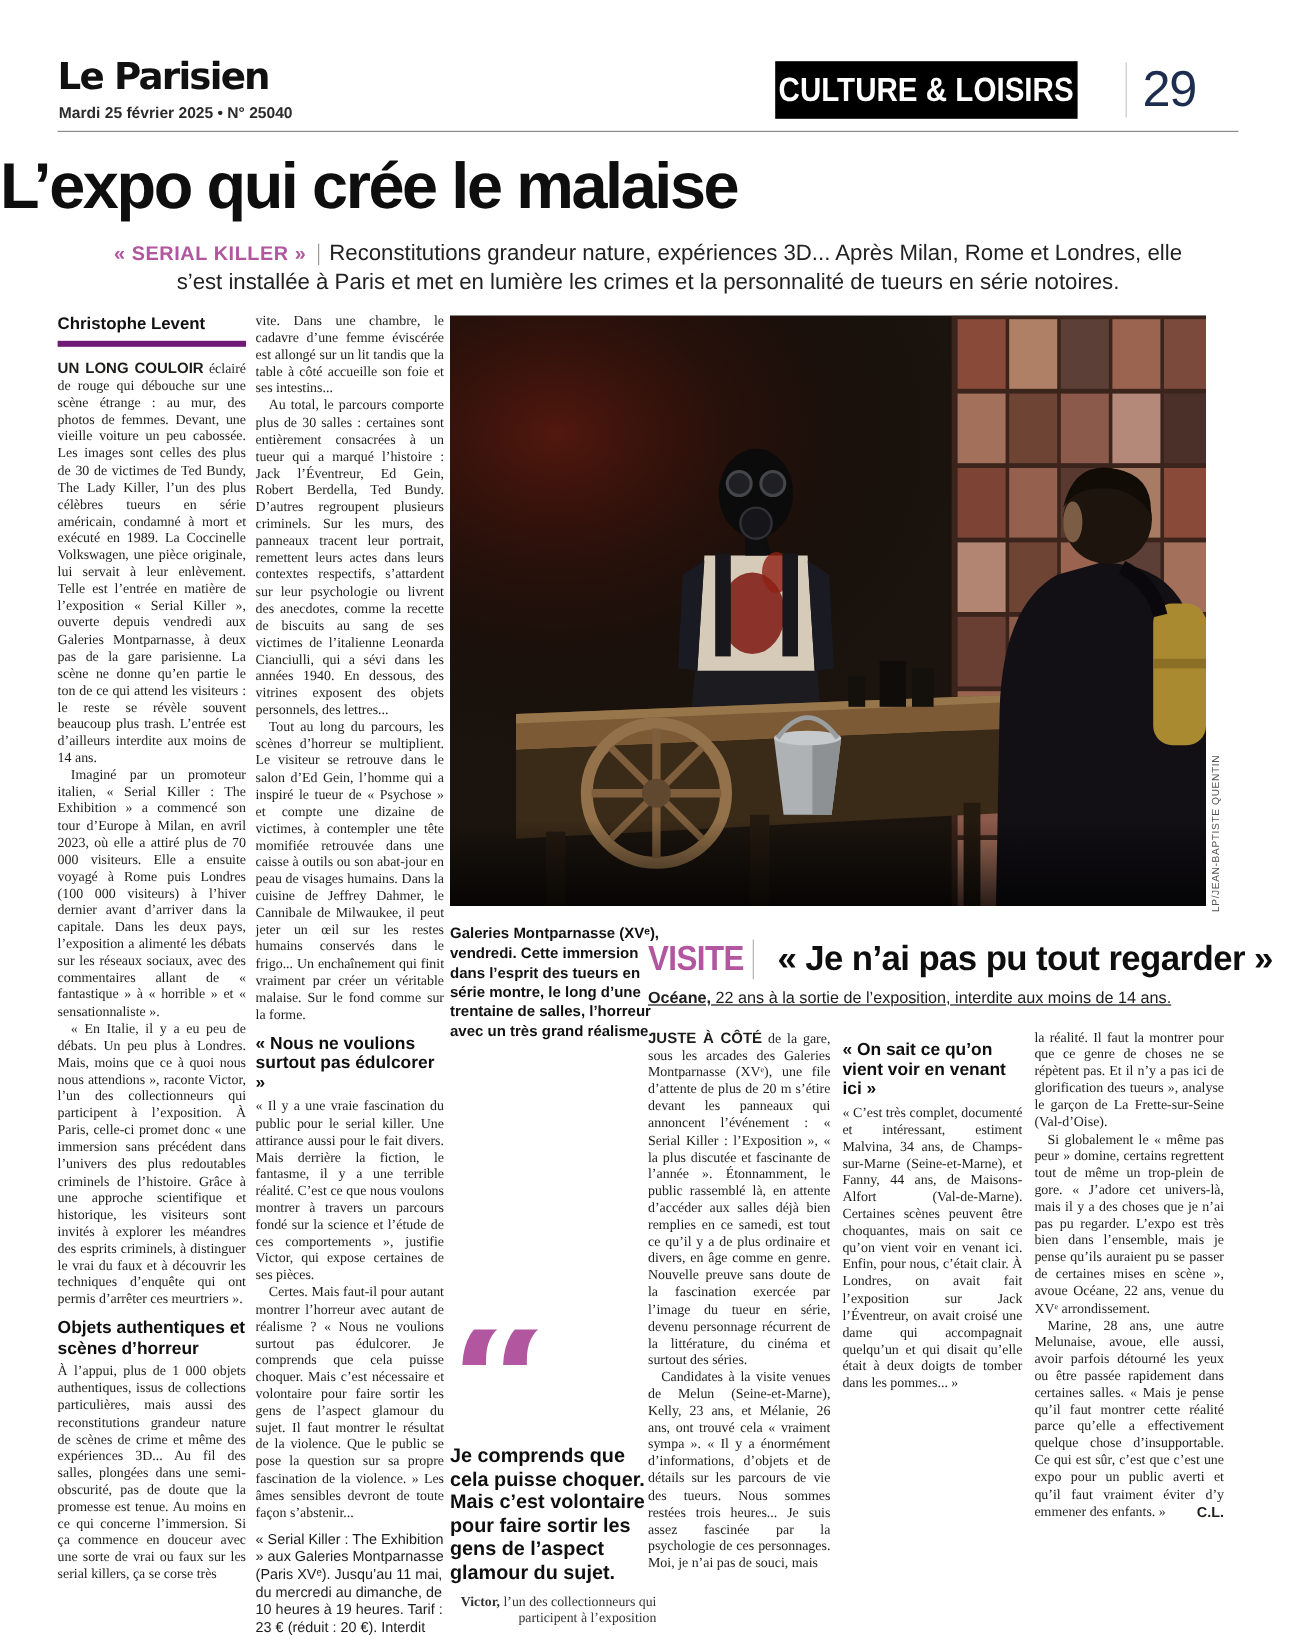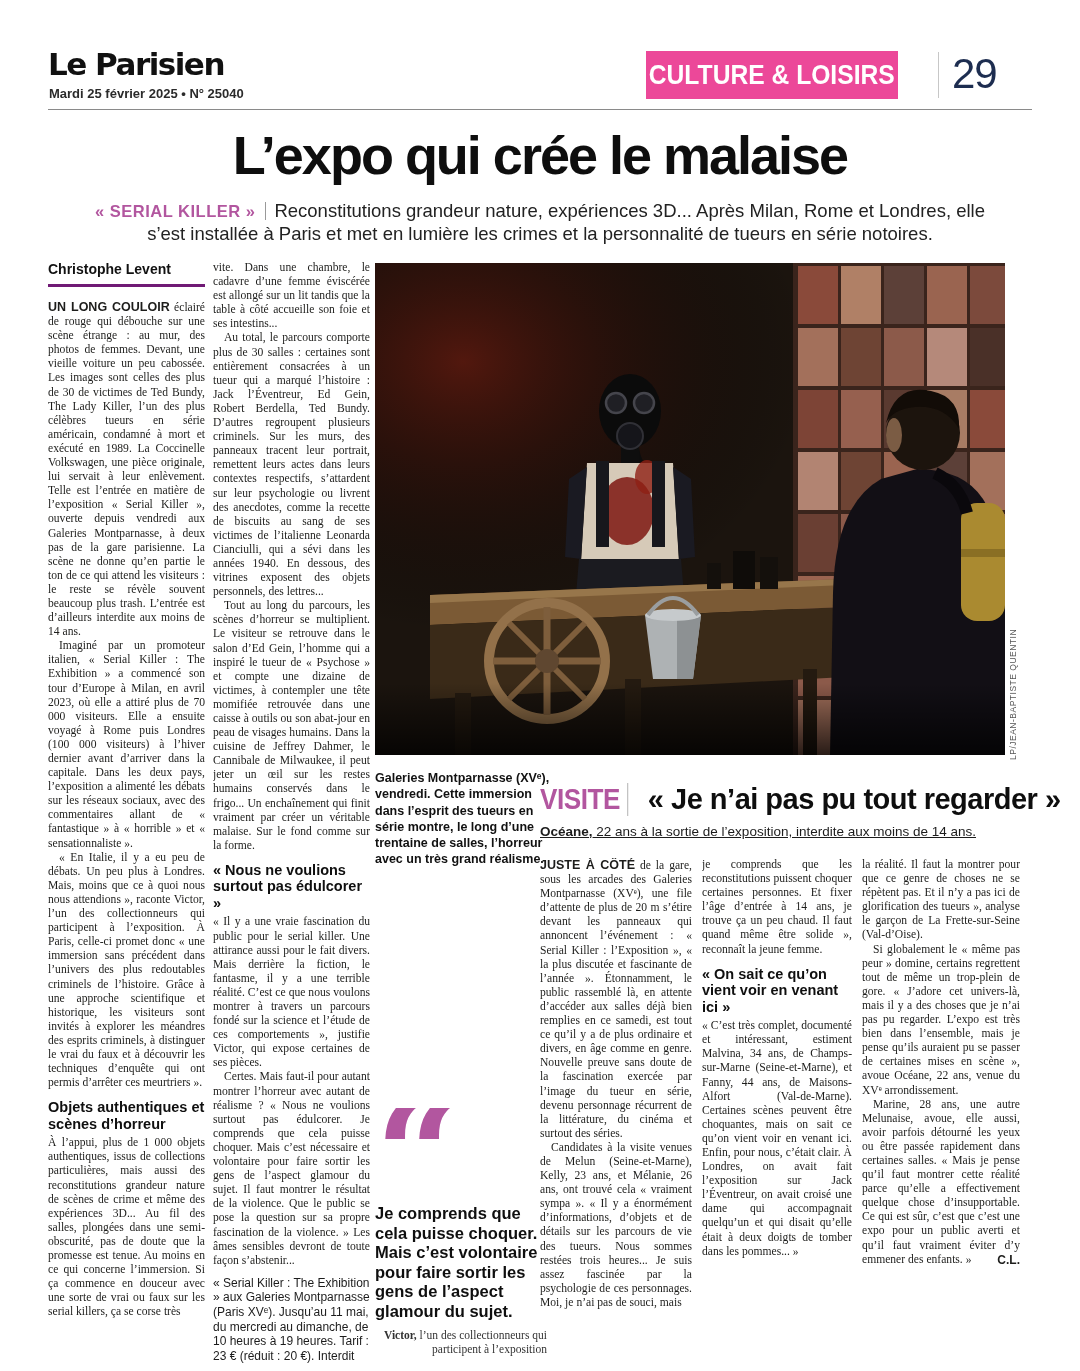--- a/index.html
+++ b/index.html
@@ -5,41 +5,41 @@
   html,body{margin:0;padding:0;}
   body{width:1080px;height:1371px;background:#ffffff;position:relative;
        font-family:"Liberation Serif","DejaVu Serif",serif;color:#1d1d1b;overflow:hidden;}
   .abs{position:absolute;}
 
   
   .logo{left:48px;top:46px;font-family:"DejaVu Sans","Liberation Sans",sans-serif;
         font-weight:bold;font-size:31px;letter-spacing:-1.5px;color:#111;}
   .dateline{left:49px;top:86px;font-family:"Liberation Sans",sans-serif;
         font-weight:bold;font-size:13px;color:#2b2b2b;}
-  .section-banner{left:646px;top:51px;width:252px;height:48px;background:#ec4899;
+  .section-banner{left:646px;top:51px;width:252px;height:48px;background:#000000;
         display:flex;align-items:center;justify-content:center;}
   .section-banner span{font-family:"Liberation Sans",sans-serif;font-weight:bold;
         font-size:28px;color:#fff;letter-spacing:0px;transform:scaleX(0.88);white-space:nowrap;}
   .hdr-vline{left:938px;top:52px;width:1px;height:46px;background:#c7c7c7;}
   .page-num{left:952px;top:50px;font-family:"Liberation Sans",sans-serif;font-weight:normal;
         font-size:42px;color:#1d2d50;letter-spacing:-1px;}
   .hdr-rule{left:48px;top:109px;width:984px;height:1px;background:#8a8a8a;}
 
   
-  .headline{left:0;top:124px;width:1080px;text-align:center;
+  .headline{left:0;top:124px;width:1080px;
         font-family:"Liberation Sans","DejaVu Sans",sans-serif;font-weight:bold;
         font-size:54px;letter-spacing:-2px;color:#0e0e0e;}
   .kicker{left:75px;top:200px;width:930px;text-align:center;
         font-family:"Liberation Sans",sans-serif;font-size:18.5px;line-height:22.5px;color:#222;}
   .kicker .klabel{color:#b2569f;font-weight:bold;font-size:16.5px;letter-spacing:0.5px;
         padding-right:10px;border-right:1.5px solid #999;margin-right:8px;}
 
   
   .byline{left:48px;top:261px;width:157px;font-family:"Liberation Sans",sans-serif;
-        font-weight:bold;font-size:14px;color:#111;padding-bottom:7px;border-bottom:3px solid #701a75;}
+        font-weight:bold;font-size:14px;color:#111;padding-bottom:7px;border-bottom:5px solid #701a75;}
   .col{font-size:11.6px;line-height:14.1px;text-align:justify;}
   .col p{margin:0;}
   .col p + p{text-indent:11px;}
   .lead{font-family:"Liberation Sans",sans-serif;font-weight:bold;font-size:12.5px;}
   .subhead{font-family:"Liberation Sans",sans-serif;font-weight:bold;font-size:14.5px;
         line-height:16.5px;color:#0f0f0f;margin:9px 0 4px;text-align:left;}
   .col1{left:48px;top:300px;width:157px;height:1062px;overflow:hidden;}
   .col2{left:213px;top:261px;width:157px;height:1102px;overflow:hidden;}
   .infobox{margin-top:8px;font-family:"Liberation Sans",sans-serif;font-size:12px;
         line-height:14.6px;color:#1c1c1c;text-align:left;}
@@ -241,21 +241,20 @@
 <div class="abs standfirst">
   <span class="sfname">Océane,</span><span> 22 ans à la sortie de l’exposition, interdite aux moins de 14 ans.</span>
 </div>
 
 <div class="abs col colA">
   <p><span class="lead">JUSTE À CÔTÉ</span><span> de la gare, sous les arcades des Galeries Montparnasse (XVᵉ), une file d’attente de plus de 20 m s’étire devant les panneaux qui annoncent l’événement : « Serial Killer : l’Exposition », « la plus discutée et fascinante de l’année ». Étonnamment, le public rassemblé là, en attente d’accéder aux salles déjà bien remplies en ce samedi, est tout ce qu’il y a de plus ordinaire et divers, en âge comme en genre. Nouvelle preuve sans doute de la fascination exercée par l’image du tueur en série, devenu personnage récurrent de la littérature, du cinéma et surtout des séries.</span></p>
   <p>Candidates à la visite venues de Melun (Seine-et-Marne), Kelly, 23 ans, et Mélanie, 26 ans, ont trouvé cela « vraiment sympa ». « Il y a énormément d’informations, d’objets et de détails sur les parcours de vie des tueurs. Nous sommes restées trois heures... Je suis assez fascinée par la psychologie de ces personnages. Moi, je n’ai pas de souci, mais</p>
 </div>
 
 <div class="abs col colB">
-  <p>je comprends que les reconstitutions puissent choquer certaines personnes. Et fixer l’âge d’entrée à 14 ans, je trouve ça un peu chaud. Il faut quand même être solide », reconnaît la jeune femme.</p>
   <div class="subhead">« On sait ce qu’on vient voir en venant ici »</div>
   <p>« C’est très complet, documenté et intéressant, estiment Malvina, 34 ans, de Champs-sur-Marne (Seine-et-Marne), et Fanny, 44 ans, de Maisons-Alfort (Val-de-Marne). Certaines scènes peuvent être choquantes, mais on sait ce qu’on vient voir en venant ici. Enfin, pour nous, c’était clair. À Londres, on avait fait l’exposition sur Jack l’Éventreur, on avait croisé une dame qui accompagnait quelqu’un et qui disait qu’elle était à deux doigts de tomber dans les pommes... »</p>
 </div>
 
 <div class="abs col colC">
   <p>la réalité. Il faut la montrer pour que ce genre de choses ne se répètent pas. Et il n’y a pas ici de glorification des tueurs », analyse le garçon de La Frette-sur-Seine (Val-d’Oise).</p>
   <p>Si globalement le « même pas peur » domine, certains regrettent tout de même un trop-plein de gore. « J’adore cet univers-là, mais il y a des choses que je n’ai pas pu regarder. L’expo est très bien dans l’ensemble, mais je pense qu’ils auraient pu se passer de certaines mises en scène », avoue Océane, 22 ans, venue du XVᵉ arrondissement.</p>
   <p>Marine, 28 ans, une autre Melunaise, avoue, elle aussi, avoir parfois détourné les yeux ou être passée rapidement dans certaines salles. « Mais je pense qu’il faut montrer cette réalité parce qu’elle a effectivement quelque chose d’insupportable. Ce qui est sûr, c’est que c’est une expo pour un public averti et qu’il faut vraiment éviter d’y emmener des enfants. »</p>
   <div class="sig-line">C.L.</div>
 </div>

